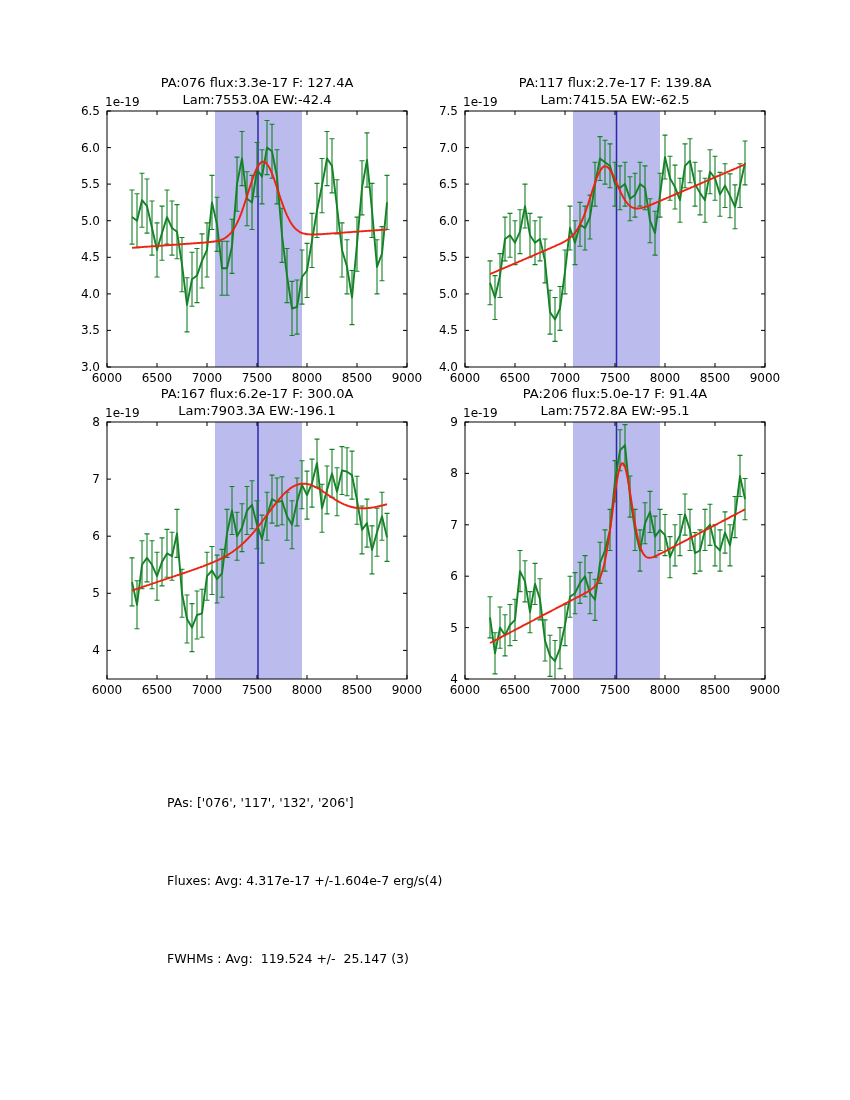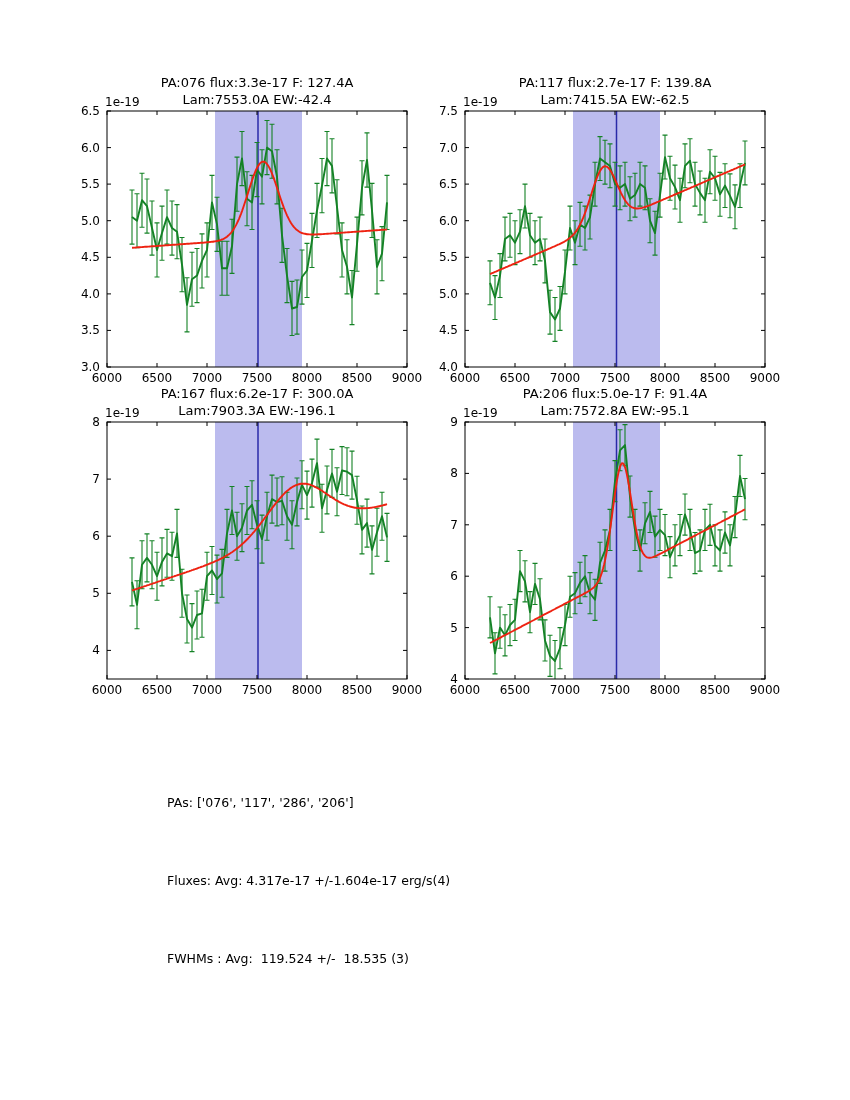--- a/index.html
+++ b/index.html
@@ -133,19 +133,19 @@
         <text x="458" y="580.2" text-anchor="end" font-size="12">6</text>
         <text x="458" y="528.8" text-anchor="end" font-size="12">7</text>
         <text x="458" y="477.4" text-anchor="end" font-size="12">8</text>
         <text x="458" y="426" text-anchor="end" font-size="12">9</text>
         <text x="463" y="417" font-size="12">1e-19</text>
         <text x="615" y="398" text-anchor="middle" font-size="13">PA:206 flux:5.0e-17 F: 91.4A</text>
         <text x="615" y="415" text-anchor="middle" font-size="13">Lam:7572.8A EW:-95.1</text>
       </g>
     </svg>
   <div class="summary">
-    <div>PAs: ['076', '117', '286', '206']</div>
-    <div>Fluxes: Avg: 4.317e-17 +/-1.604e-17 erg/s(4)</div>
-    <div>FWHMs : Avg:  119.524 +/-  18.535 (3)</div>
+    <div>PAs: ['076', '117', '132', '206']</div>
+    <div>Fluxes: Avg: 4.317e-17 +/-1.604e-7 erg/s(4)</div>
+    <div>FWHMs : Avg:  119.524 +/-  25.147 (3)</div>
     
     
   </div>
 </div>
 
 </body></html>

